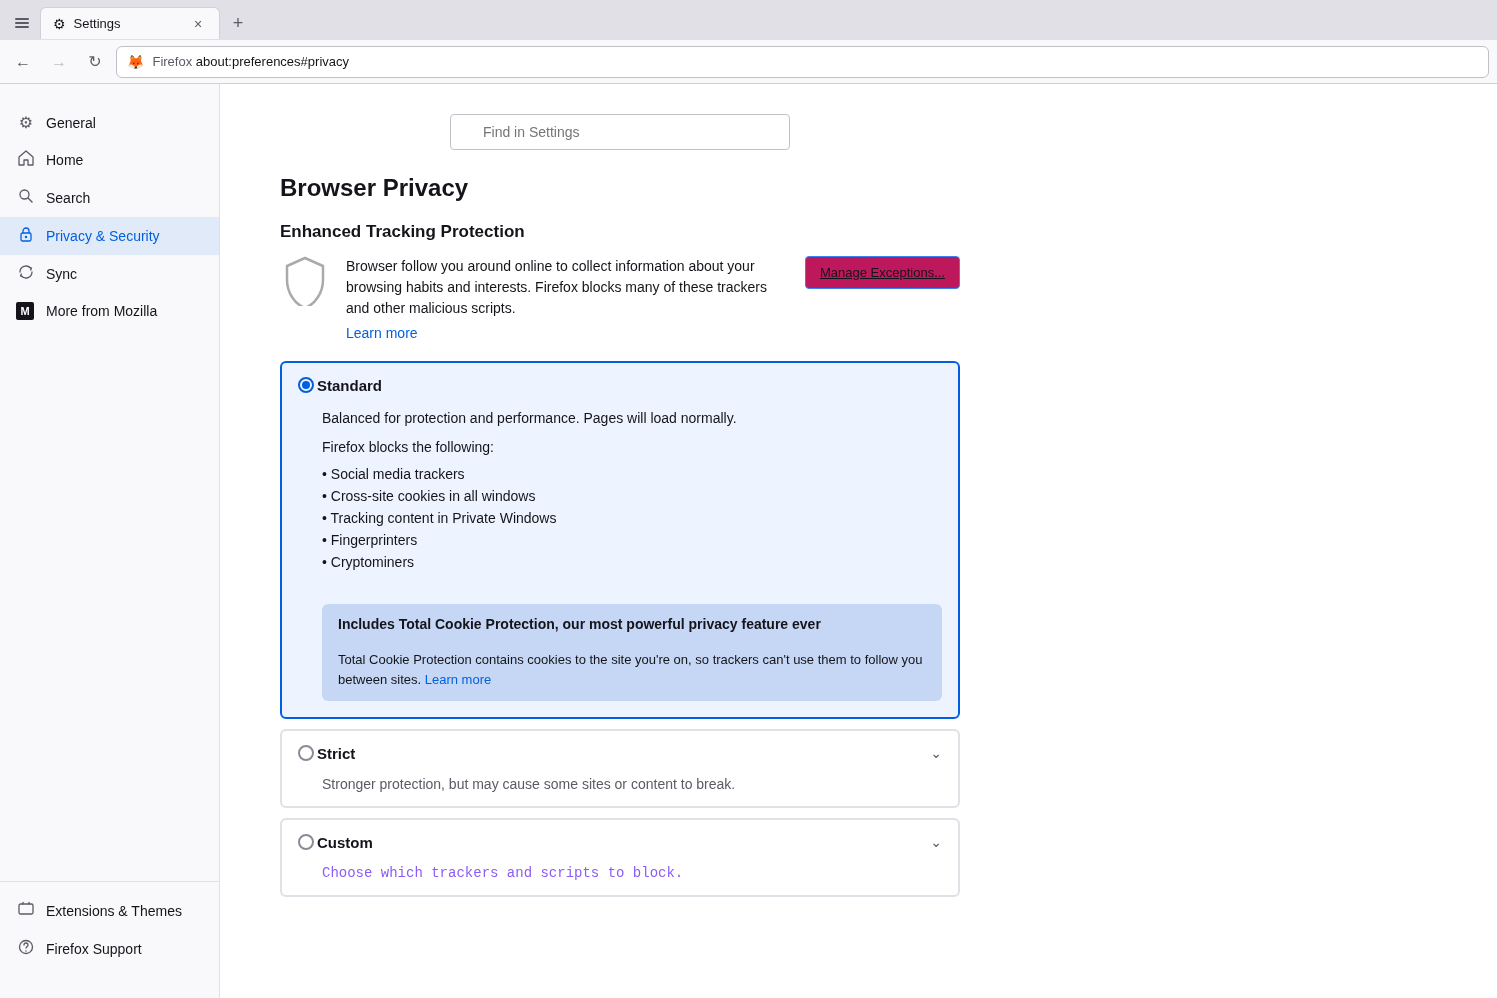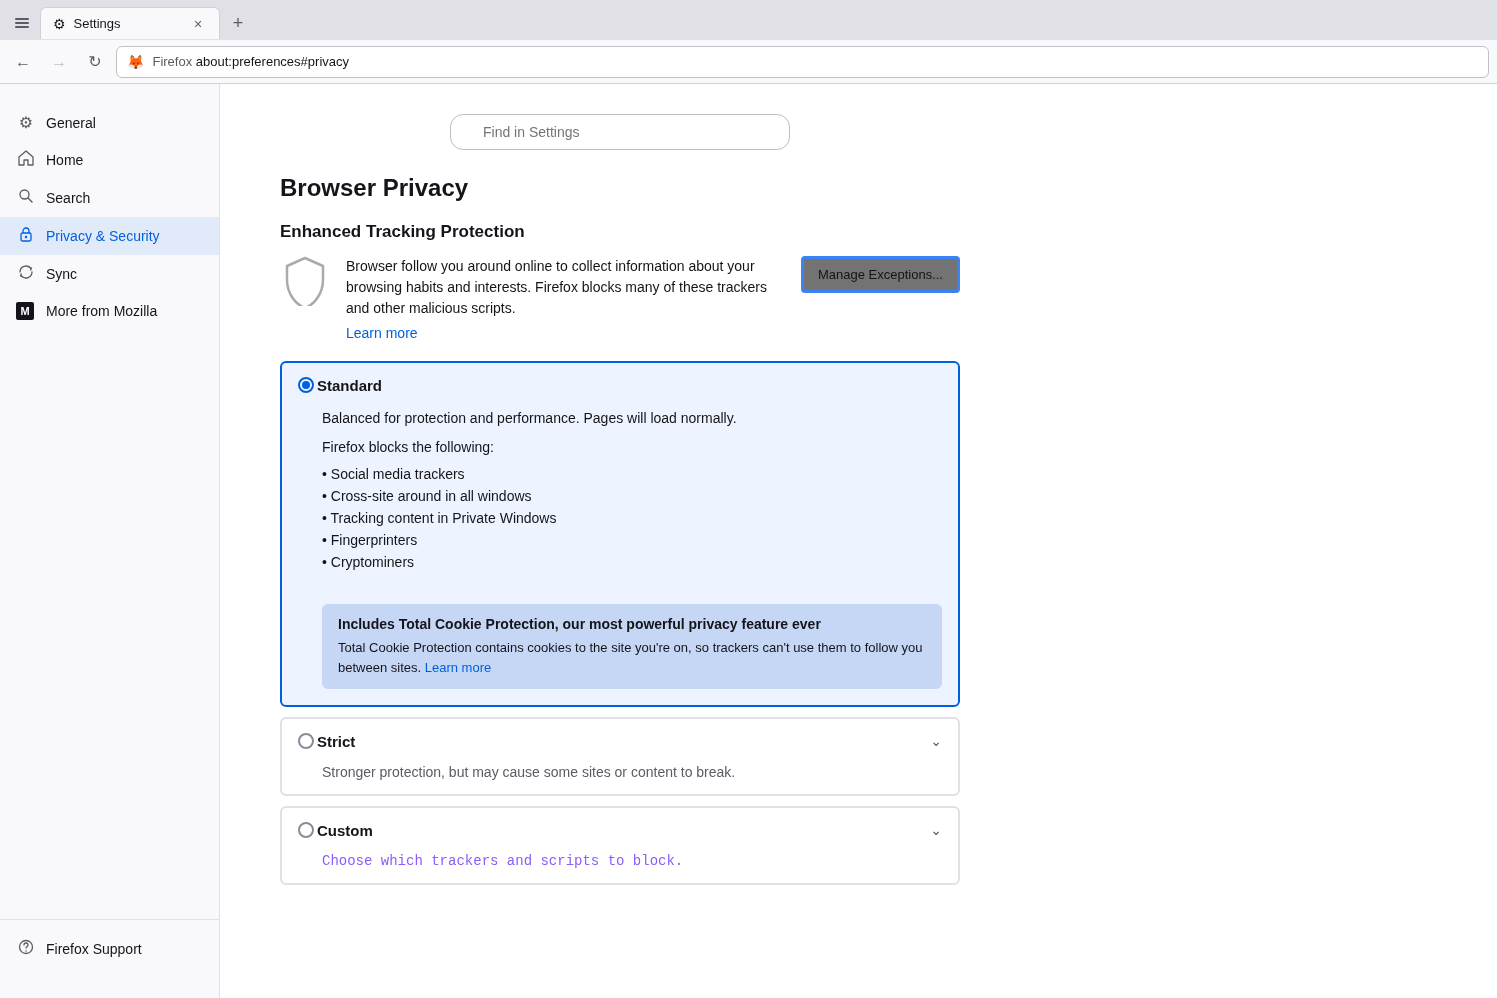--- a/index.html
+++ b/index.html
@@ -32,50 +32,50 @@
     .sidebar-item.active { background: #e0eaf8; color: #0060df; }
     .sidebar-item.active .sidebar-icon { color: #0060df; }
     .sidebar-icon { font-size: 16px; color: #5b5b66; width: 20px; text-align: center; }
     .sidebar-bottom { padding: 10px 0; border-top: 1px solid #e0e0e6; margin-top: 20px; }
 
     
     .main-content { flex: 1; overflow-y: auto; background: #fff; }
     .content-inner { max-width: 800px; padding: 30px 60px; }
 
     .find-bar { display: flex; justify-content: center; margin-bottom: 24px; }
-    .find-input { width: 340px; height: 36px; border: 1px solid #c0c0c6; border-radius: 13px; padding: 0 12px 0 32px; font-size: 14px; background: #fff; position: relative; }
+    .find-input { width: 340px; height: 36px; border: 1px solid #c0c0c6; border-radius: 4px; padding: 0 12px 0 32px; font-size: 14px; background: #fff; position: relative; }
     .find-wrapper { position: relative; width: 340px; }
     .find-wrapper .search-icon { position: absolute; left: 10px; top: 50%; transform: translateY(-50%); color: #8a8a99; font-size: 14px; }
 
     .page-title { font-size: 24px; font-weight: 600; margin-bottom: 20px; color: #15141a; }
 
     .section-title { font-size: 17px; font-weight: 600; margin-bottom: 14px; color: #15141a; }
 
     .etp-header { display: flex; align-items: flex-start; gap: 16px; margin-bottom: 20px; }
     .shield-icon-container { width: 50px; height: 50px; flex-shrink: 0; display: flex; align-items: center; justify-content: center; }
     .etp-text { flex: 1; }
     .etp-description { font-size: 14px; color: #15141a; line-height: 1.5; margin-bottom: 6px; }
     .learn-more { color: #0060df; text-decoration: none; font-size: 14px; }
-    .manage-btn { padding: 8px 14px; background: #737373; border: 3px solid #3b82f6; border-radius: 4px; cursor: pointer; font-size: 13px; color: #15141a; white-space: nowrap; height: fit-content; }
+    .manage-btn { padding: 8px 14px; background: #be185d; border: 1px solid #3b82f6; border-radius: 4px; cursor: pointer; font-size: 13px; color: #15141a; white-space: nowrap; height: fit-content; text-decoration: underline; }
 
     
     .option-card { border: 2px solid #e0e0e6; border-radius: 6px; margin-bottom: 10px; overflow: hidden; }
     .option-card.selected { border-color: #0060df; background: #edf4ff; }
     .option-header { display: flex; align-items: flex-start; gap: 3px; padding: 14px 16px; cursor: pointer; }
     .option-header .option-label { font-size: 15px; font-weight: 600; }
     .option-chevron { margin-left: auto; color: #5b5b66; font-size: 14px; }
     .option-content { padding: 0 16px 16px 40px; }
     .option-desc { font-size: 14px; color: #15141a; margin-bottom: 10px; line-height: 1.5; }
     .blocks-label { font-size: 14px; color: #15141a; margin-bottom: 8px; }
     .blocks-list { list-style: none; padding: 0; margin-bottom: 31px; }
     .blocks-list li { font-size: 14px; color: #15141a; padding: 3px 0; }
     .blocks-list li::before { content: "• "; }
 
     .cookie-protection-box { background: #c5d7f5; border-radius: 6px; padding: 12px 16px; margin-top: 8px; }
-    .cookie-protection-title { font-size: 14px; font-weight: 700; color: #15141a; margin-bottom: 6px; }
+    .cookie-protection-title { font-size: 14px; font-weight: 700; color: #15141a; margin-bottom: 18px; }
     .cookie-protection-desc { font-size: 13px; color: #15141a; line-height: 1.5; }
     .cookie-learn-more { color: #0060df; text-decoration: none; }
 
     .radio-circle { width: 16px; height: 16px; border-radius: 50%; border: 2px solid #8a8a99; display: flex; align-items: center; justify-content: center; flex-shrink: 0; }
     .radio-circle.checked { border-color: #0060df; }
     .radio-circle.checked::after { content: ''; width: 8px; height: 8px; border-radius: 50%; background: #0060df; }
 
     .strict-desc { font-size: 14px; color: #5b5b66; padding: 0 16px 14px 40px; }
     .custom-desc { font-size: 14px; color: #8b5cf6; padding: 0 16px 14px 40px; font-family: Liberation Mono, monospace; }
   </style>
@@ -161,20 +161,30 @@
         <span>Sync</span>
       </div>
       <div class="sidebar-item">
         <span class="sidebar-icon" style="background:#15141a;color:#fff;width:18px;height:18px;display:flex;align-items:center;justify-content:center;font-size:11px;font-weight:700;border-radius:2px;flex-shrink:0;">M</span>
         <span style="margin-left:2px;">More from Mozilla</span>
       </div>
     </div>
     <div class="sidebar-bottom">
       <div class="sidebar-item">
         <span class="sidebar-icon">
+          <svg width="16" height="16" viewBox="0 0 16 16" fill="none">
+              <rect x="1" y="3" width="14" height="10" rx="1.5" stroke="#5b5b66" stroke-width="1.3"></rect>
+              <path d="M5 3V1.5" stroke="#5b5b66" stroke-width="1.3" stroke-linecap="round"></path>
+              <path d="M11 3V1.5" stroke="#5b5b66" stroke-width="1.3" stroke-linecap="round"></path>
+            </svg>
+        </span>
+        <span>Extensions &amp; Themes</span>
+      </div>
+      <div class="sidebar-item">
+        <span class="sidebar-icon">
           <svg width="16" height="16" viewBox="0 0 16 16">
               <circle cx="8" cy="8" r="6.5" stroke="#5b5b66" stroke-width="1.3" fill="none"></circle>
               <path d="M6 6c0-1.1.9-2 2-2s2 .9 2 2c0 1.5-2 2-2 3" stroke="#5b5b66" stroke-width="1.3" stroke-linecap="round" fill="none"></path>
               <circle cx="8" cy="12" r="0.8" fill="#5b5b66"></circle>
             </svg>
         </span>
         <span>Firefox Support</span>
       </div>
     </div>
   </div>
@@ -214,21 +224,21 @@
       <div class="option-card selected">
         <div class="option-header">
           <div class="radio-circle checked"></div>
           <span class="option-label">Standard</span>
         </div>
         <div class="option-content">
           <p class="option-desc">Balanced for protection and performance. Pages will load normally.</p>
           <p class="blocks-label">Firefox blocks the following:</p>
           <ul class="blocks-list">
             <li>Social media trackers</li>
-            <li>Cross-site around in all windows</li>
+            <li>Cross-site cookies in all windows</li>
             <li>Tracking content in Private Windows</li>
             <li>Fingerprinters</li>
             <li>Cryptominers</li>
           </ul>
           <div class="cookie-protection-box">
             <p class="cookie-protection-title">Includes Total Cookie Protection, our most powerful privacy feature ever</p>
             <p class="cookie-protection-desc">
               <span>Total Cookie Protection contains cookies to the site you're on, so trackers can't use them to follow you between sites.</span>
               <a href="#" class="cookie-learn-more">Learn more</a>
             </p>

